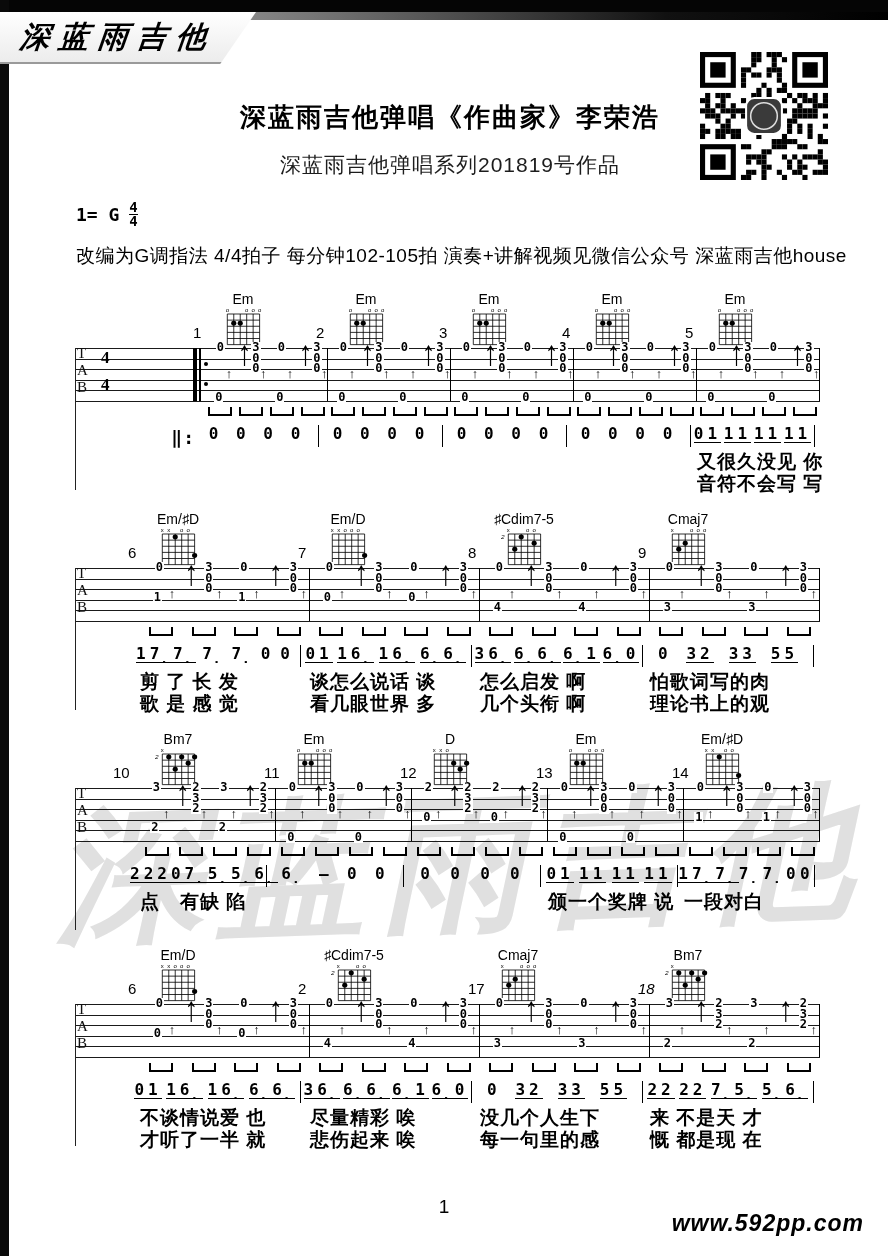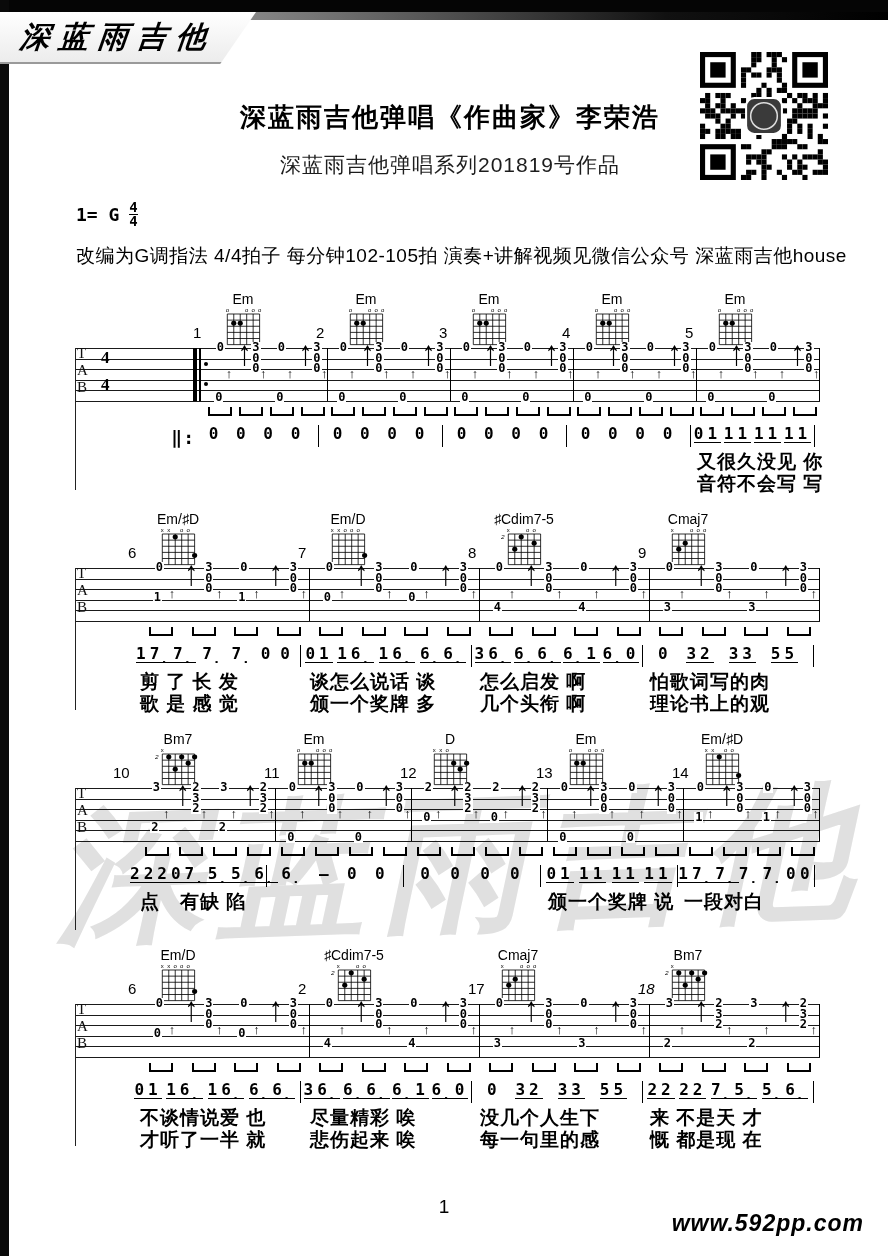--- a/index.html
+++ b/index.html
@@ -905,21 +905,21 @@
         <div class="lyr">
           <div style="width: 55px;"></div>
           <div class="lcell" style="width: 170px;">剪 了 长 发</div>
           <div class="lcell" style="width: 170px;">谈怎么说话 谈</div>
           <div class="lcell" style="width: 170px;">怎么启发 啊</div>
           <div class="lcell" style="width: 170px;">怕歌词写的肉</div>
         </div>
         <div class="lyr">
           <div style="width: 55px;"></div>
           <div class="lcell" style="width: 170px;">歌 是 感 觉</div>
-          <div class="lcell" style="width: 170px;">颁一个奖牌 多</div>
+          <div class="lcell" style="width: 170px;">看几眼世界 多</div>
           <div class="lcell" style="width: 170px;">几个头衔 啊</div>
           <div class="lcell" style="width: 170px;">理论书上的观</div>
         </div>
       </div>
       <div class="system" style="top: 732px;">
         <div class="chords">
           <span class="mnum" style="left: 38px;">10</span>
           <div class="chord" style="left: 79px;">
             <div class="cname">Bm7</div>
             <div><svg width="48" height="42" viewBox="0 0 52 48" preserveAspectRatio="none">

